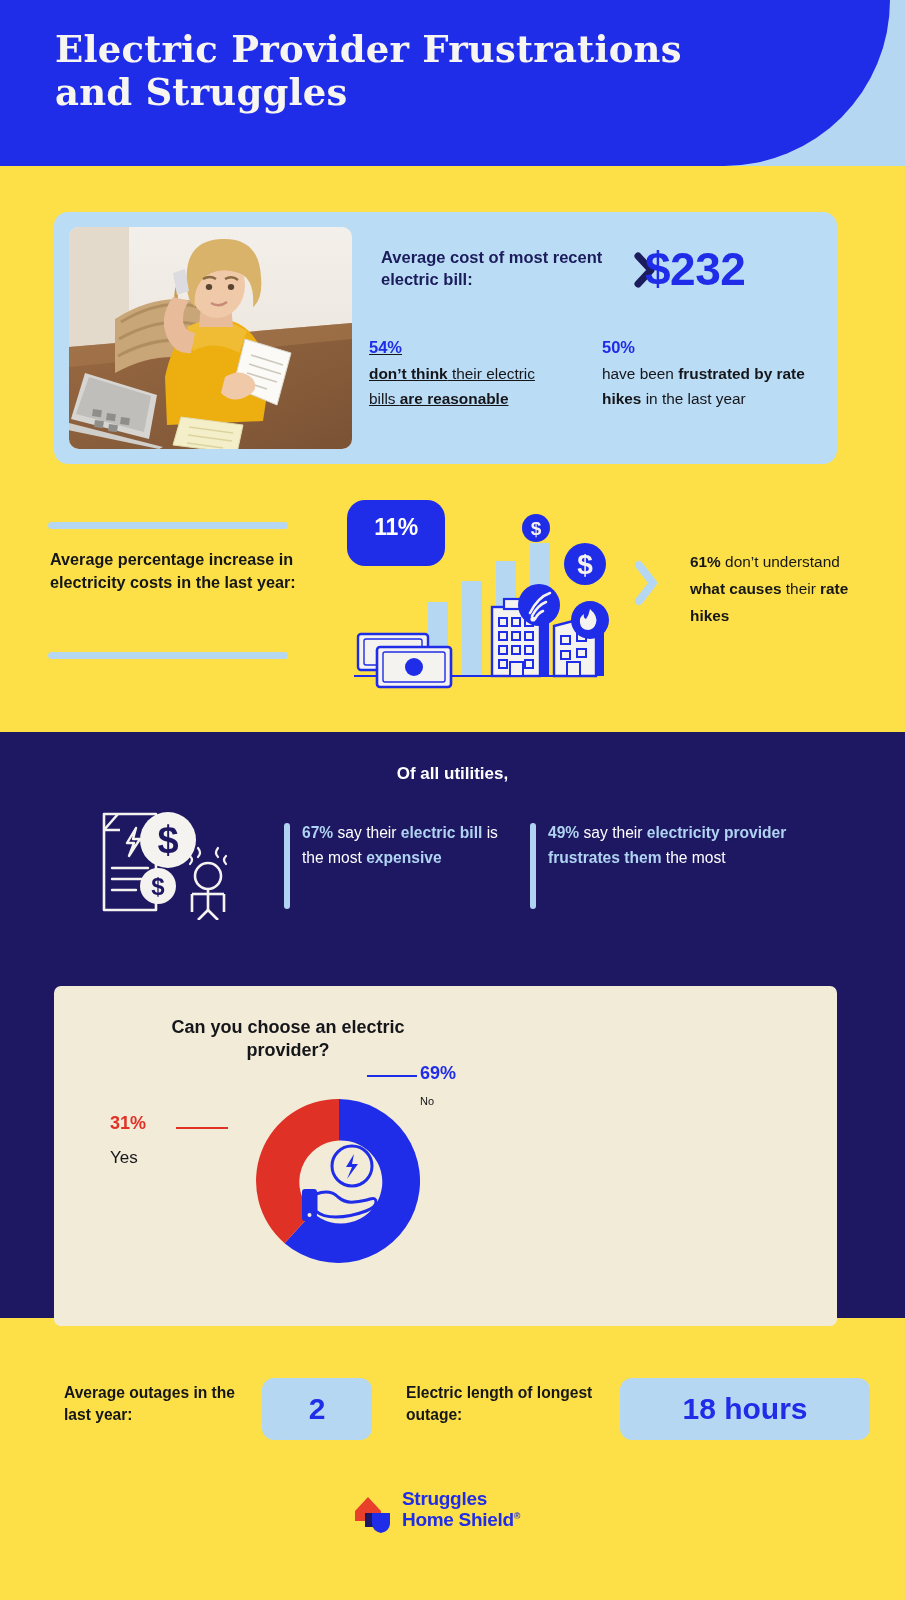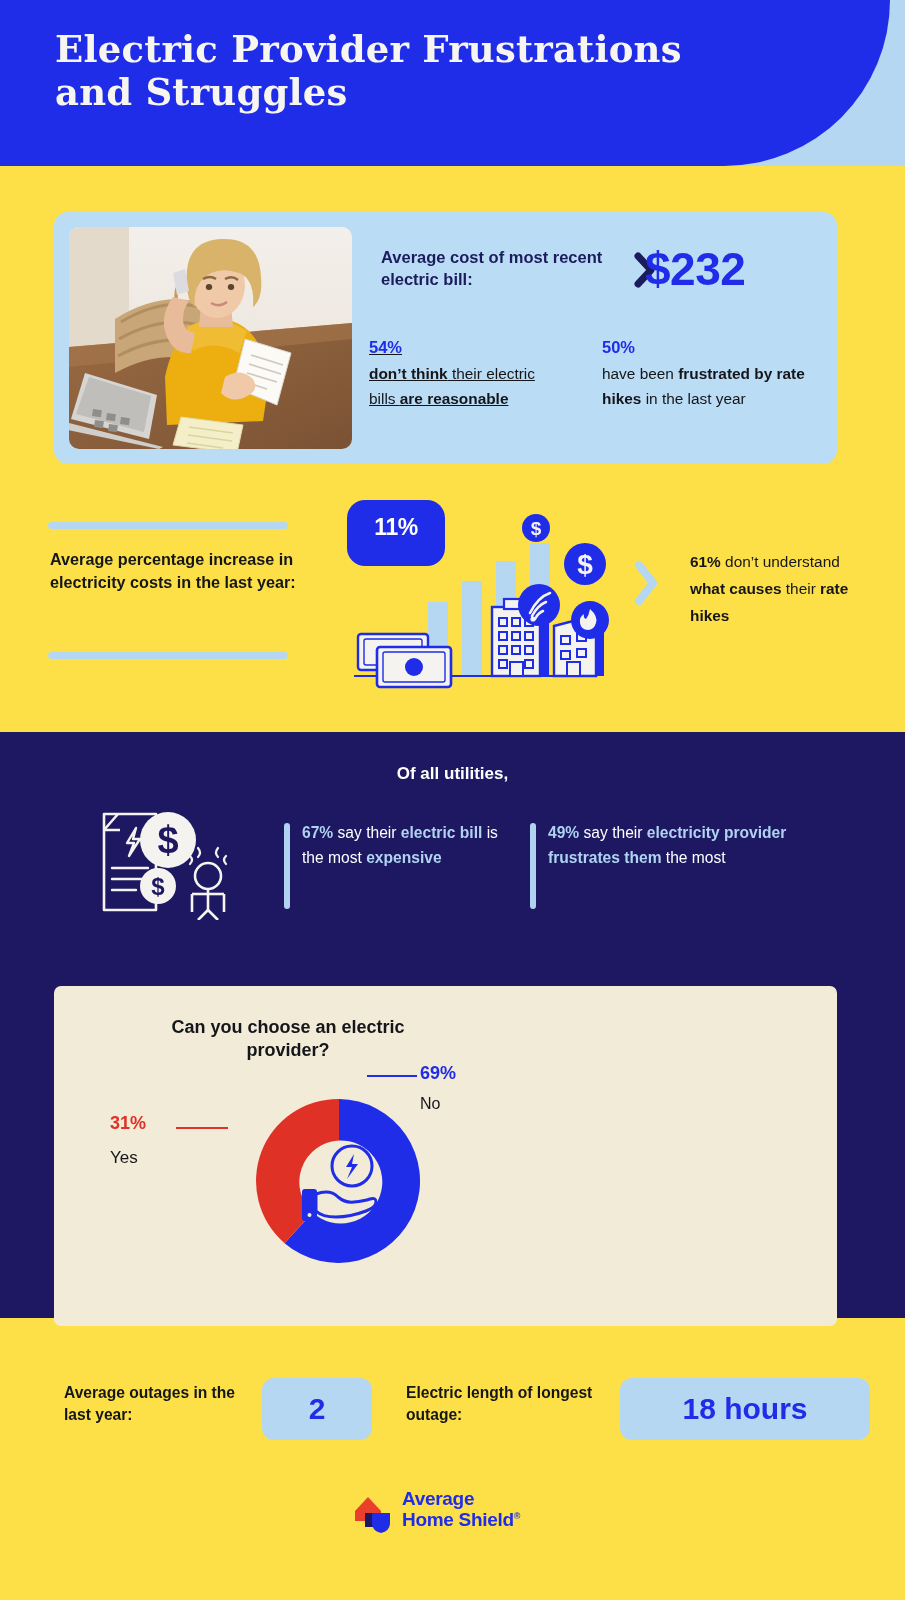--- a/index.html
+++ b/index.html
@@ -229,21 +229,21 @@
     position: absolute;
     left: 420px; top: 1063px;
     color: #1F2CE8;
     font-size: 18px;
     font-weight: bold;
   }
   .lbl-no {
     position: absolute;
     left: 420px; top: 1095px;
     color: #15161A;
-    font-size: 16px;
+    font-size: 11px;
   }
   .lbl-31 {
     position: absolute;
     left: 110px; top: 1113px;
     color: #E03127;
     font-size: 18px;
     font-weight: bold;
   }
   .lbl-yes {
     position: absolute;
@@ -568,18 +568,18 @@
 
   <div class="logo">
     <div class="logo-mark">
       <svg width="44" height="42" viewBox="0 0 44 42">
         <path d="M3 20 L16 6 L29 20 L29 30 L3 30 Z" fill="#E8402A"></path>
         <rect x="13" y="22" width="13" height="14" fill="#1E1863"></rect>
         <path d="M20 22 L38 22 L38 32 q0 8 -9 10 q-9 -2 -9 -10 Z" fill="#1F2CE8"></path>
       </svg>
     </div>
     <div class="logo-text">
-      <div>Average</div>
+      <div>Struggles</div>
       <div><span>Home Shield</span><sup>®</sup></div>
     </div>
   </div>
 
 </div>
 
 </body></html>

